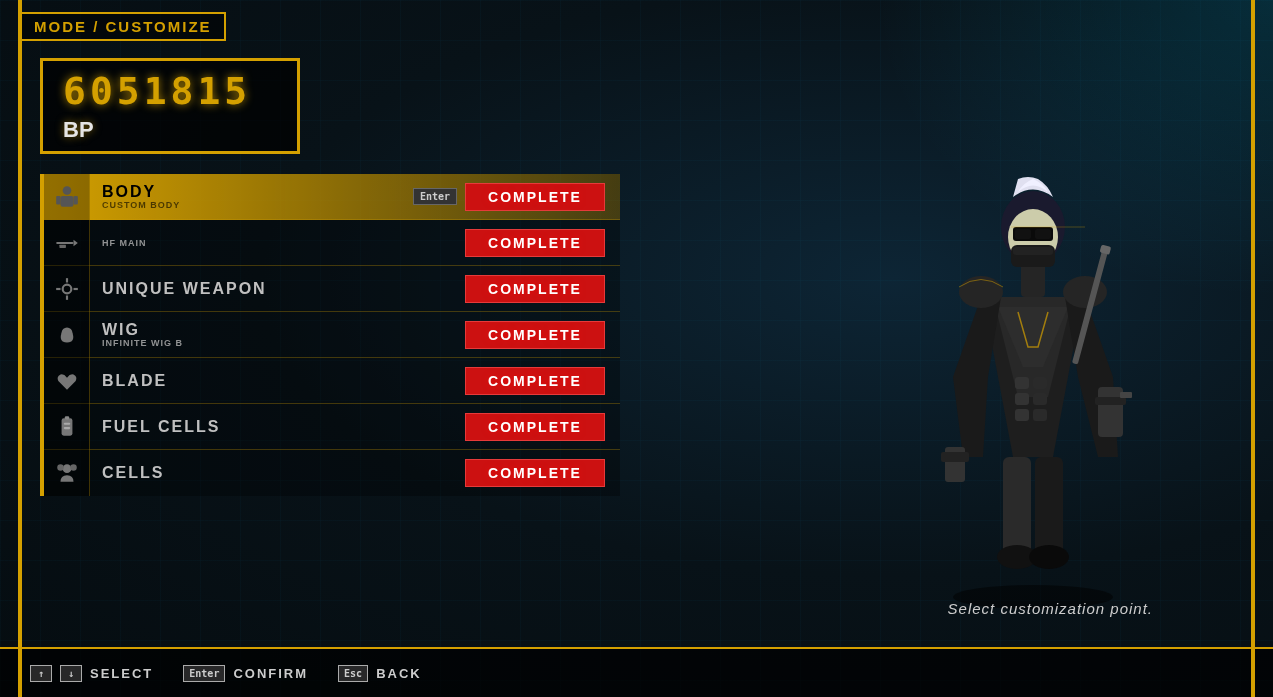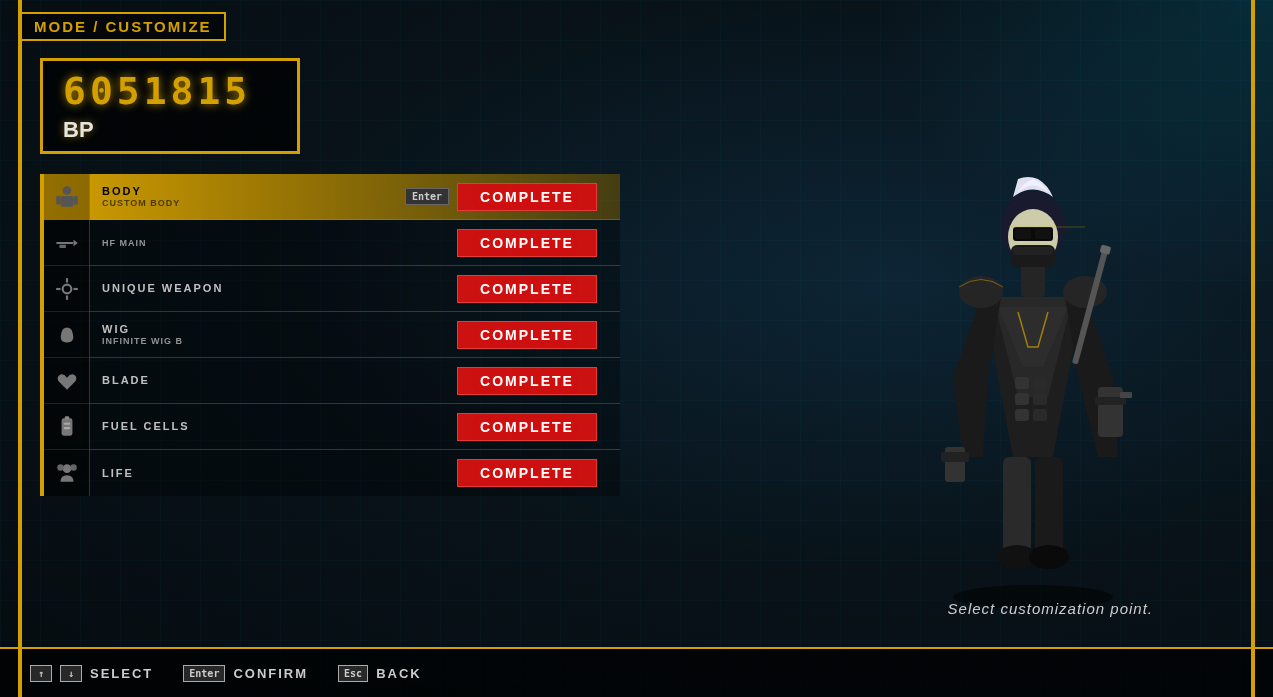--- a/index.html
+++ b/index.html
@@ -181,21 +181,21 @@
     .menu-item-text {
       flex: 1;
       padding: 0 12px;
       display: flex;
       flex-direction: column;
       justify-content: center;
     }
 
     .menu-item-title {
       color: #fff;
-      font-size: 11px;
+      font-size: 16px;
       font-weight: 900;
       letter-spacing: 2px;
       font-family: 'Arial Black', sans-serif;
       line-height: 1.1;
     }
 
     .menu-item.active .menu-item-title {
       color: #000;
     }
 
@@ -235,21 +235,21 @@
     .complete-badge {
       background: #cc1111;
       color: #fff;
       font-size: 14px;
       font-weight: 900;
       padding: 5px 14px;
       letter-spacing: 2px;
       font-family: 'Arial Black', sans-serif;
       min-width: 140px;
       text-align: center;
-      margin-right: 23px;
+      margin-right: 15px;
       border: 1px solid rgba(255,100,100,0.5);
       text-shadow: 0 0 6px rgba(255,0,0,0.5);
     }
 
     
     .right-panel {
       flex: 1;
       display: flex;
       flex-direction: column;
       align-items: flex-end;
@@ -449,21 +449,21 @@
         <div class="menu-item">
           <div class="menu-item-icon">
             <svg class="icon-svg" viewBox="0 0 24 24">
               <circle cx="12" cy="8" r="4" fill="#777"></circle>
               <path d="M6,20 Q6,14 12,14 Q18,14 18,20" fill="#777"></path>
               <circle cx="18" cy="7" r="3" fill="#666"></circle>
               <circle cx="6" cy="7" r="3" fill="#666"></circle>
             </svg>
           </div>
           <div class="menu-item-text">
-            <span class="menu-item-title">LIFE</span>
+            <span class="menu-item-title">CELLS</span>
           </div>
           <div class="complete-badge">COMPLETE</div>
         </div>
 
       </div>
     </div>
 
     <div class="right-panel">
       <div class="character-area">
 

